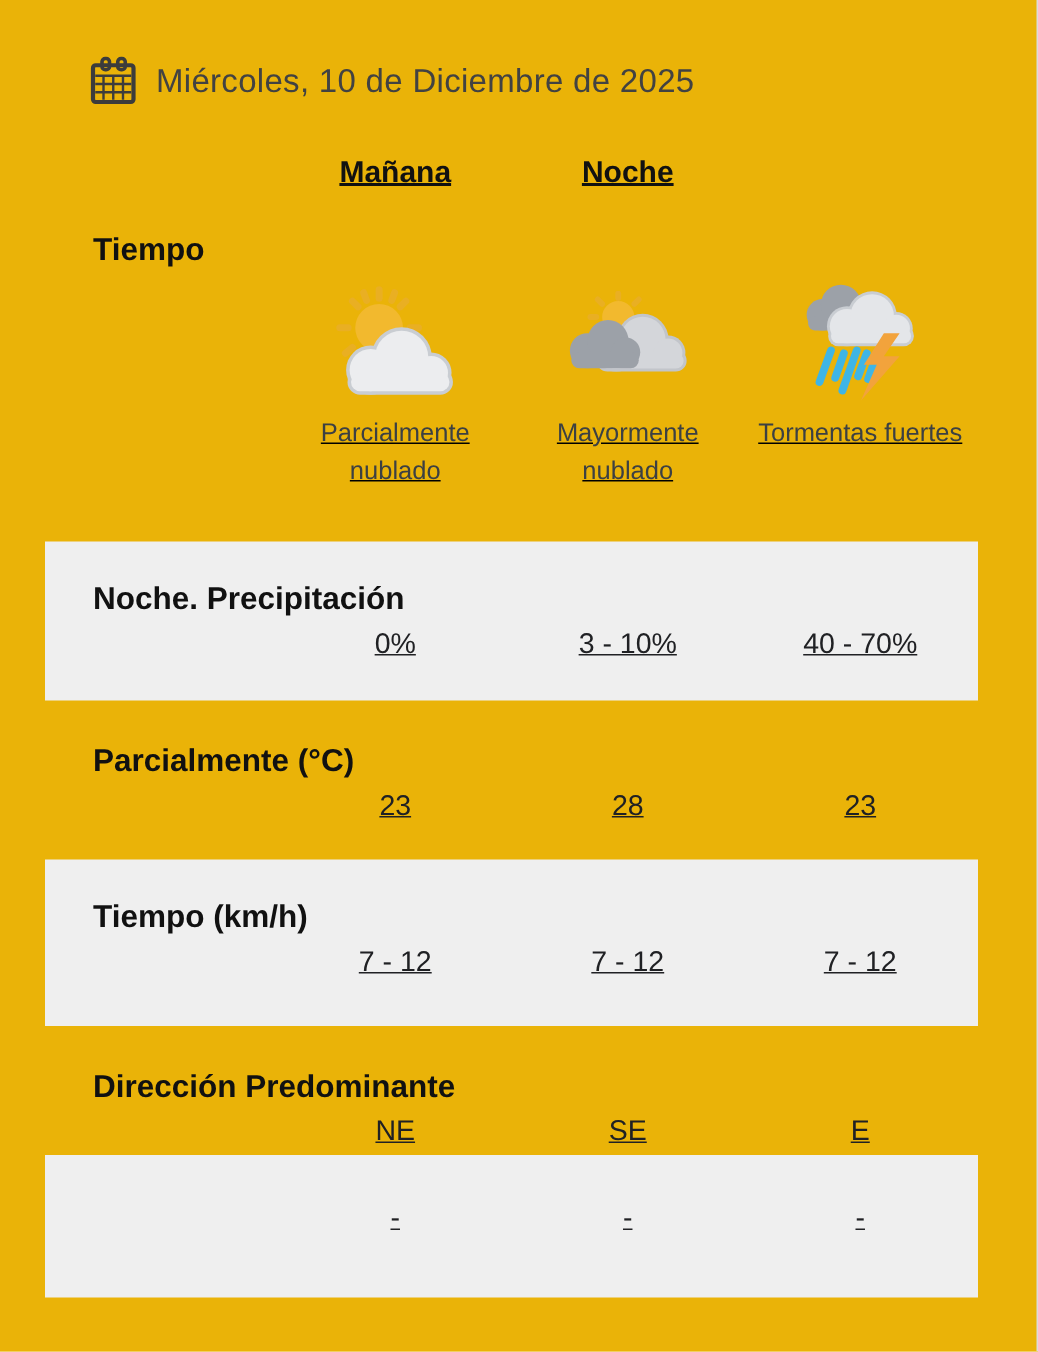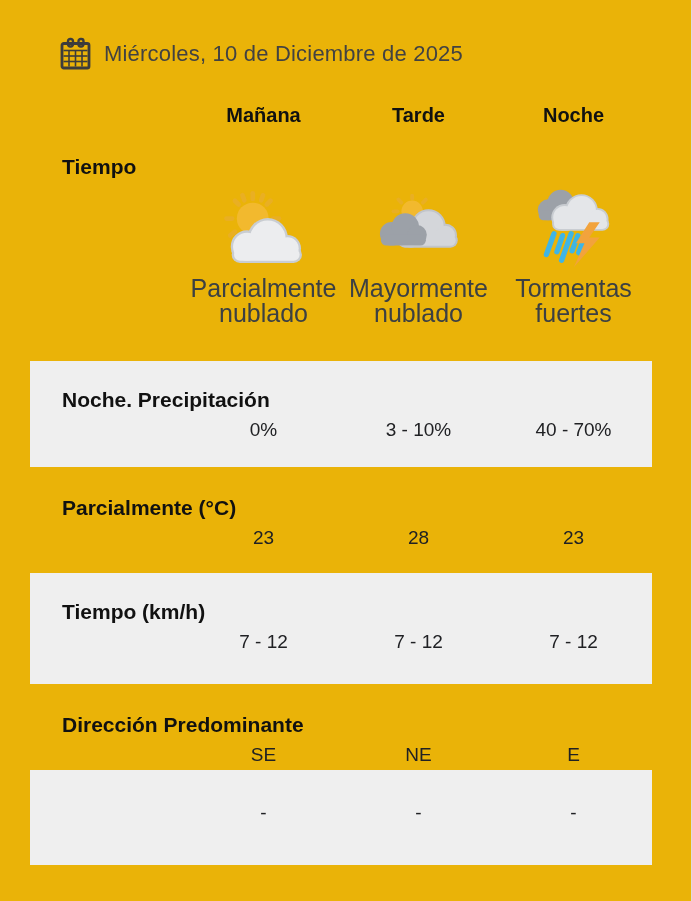--- a/index.html
+++ b/index.html
@@ -4,30 +4,30 @@
 <style>
   * { margin:0; padding:0; box-sizing:border-box; }
   html,body { width:692px; height:901px; background:#fff; overflow:hidden;
     font-family:"Liberation Sans","DejaVu Sans",sans-serif; }
   .card { width:692px; height:901px; background:#eab308; border-right:1px solid #dcdcdc; }
 
   .date-header { display:flex; align-items:center; gap:13px; padding:37px 0 0 60px; }
   .date-header .date-text { font-size:22px; color:#424242; letter-spacing:0.2px; }
   .cal-svg { display:block; }
 
-  .grid4 { display:grid; grid-template-columns:156px 155px 155px 155px; }
+  .grid4 { display:grid; grid-template-columns:156px 155px 155px 155px;text-decoration:underline; }
   .grid4 > div { text-align:center; }
 
   .col-headers { margin:34px 0 0 30px; font-size:20px; font-weight:700; color:#111; }
 
   .tiempo-label { margin:28px 0 0 62px; font-size:21px; font-weight:700; color:#111; }
   .icons-row { margin:8px 0 0 30px; }
   .icon-cell { display:flex; flex-direction:column; align-items:center; }
   .icon-box { height:80px; display:flex; align-items:center; justify-content:center; }
-  .icon-caption { margin-top:9px; font-size:25px; line-height:25px; color:#3c4043; text-align:center; max-width:150px; }
+  .icon-caption { margin-top:9px; font-size:17px; line-height:25px; color:#3c4043; text-align:center; max-width:150px; }
 
   .rows { margin-top:35px; }
   .data-row { width:622px; margin-left:30px; padding-top:26px; }
   .data-row.shaded { background:#EFEFEF; }
   .data-row.white { padding-top:28px; }
   .r1 { height:106px; } .r2 { height:106px; } .r3 { height:111px; }
   .r4 { height:86px; } .r5 { height:95px; }
   .row-label { margin-left:32px; font-size:21px; font-weight:700; color:#111; line-height:26px; }
   .row-values { margin-top:7px; font-size:19px; color:#202124; line-height:20px; }
 </style>
@@ -51,21 +51,20 @@
           <line x1="22" y1="13.5" x2="22" y2="29.5"></line>
         </g>
       </svg>
     </span>
     <span class="date-text">Miércoles, 10 de Diciembre de 2025</span>
   </div>
 
   <div class="grid4 col-headers">
     <div></div>
     <div>Mañana</div>
-    <div>Tarde</div>
     <div>Noche</div>
   </div>
 
   <div class="tiempo-label">Tiempo</div>
 
   <div class="grid4 icons-row">
     <div></div>
 
     <div class="icon-cell">
       <div class="icon-box">
@@ -202,22 +201,22 @@
         <div>7 - 12</div>
         <div>7 - 12</div>
         <div>7 - 12</div>
       </div>
     </div>
 
     <div class="data-row white r4">
       <div class="row-label">Dirección Predominante</div>
       <div class="grid4 row-values">
         <div></div>
+        <div>NE</div>
         <div>SE</div>
-        <div>NE</div>
         <div>E</div>
       </div>
     </div>
 
     <div class="data-row shaded r5">
       <div class="grid4 row-values">
         <div></div>
         <div>-</div>
         <div>-</div>
         <div>-</div>

